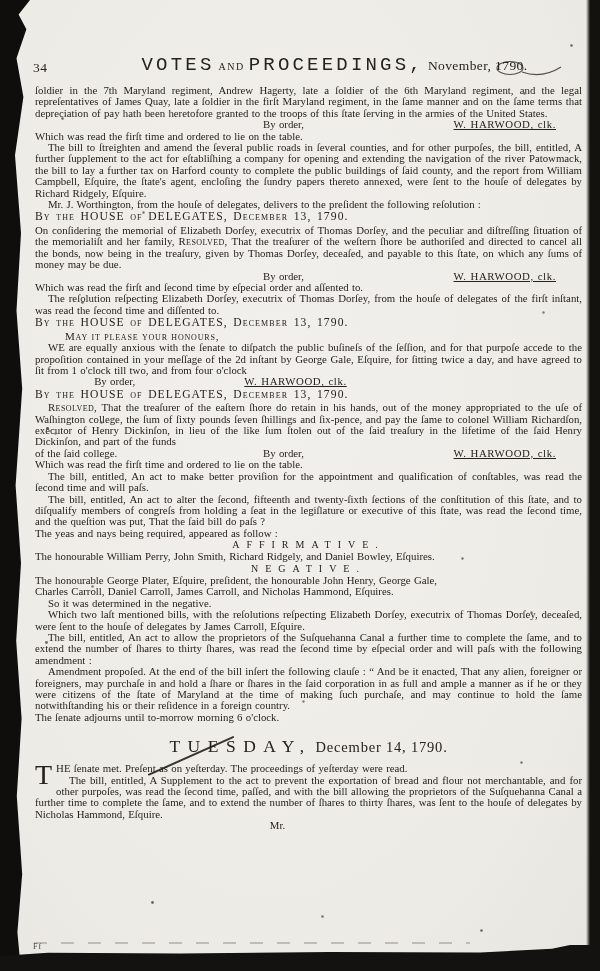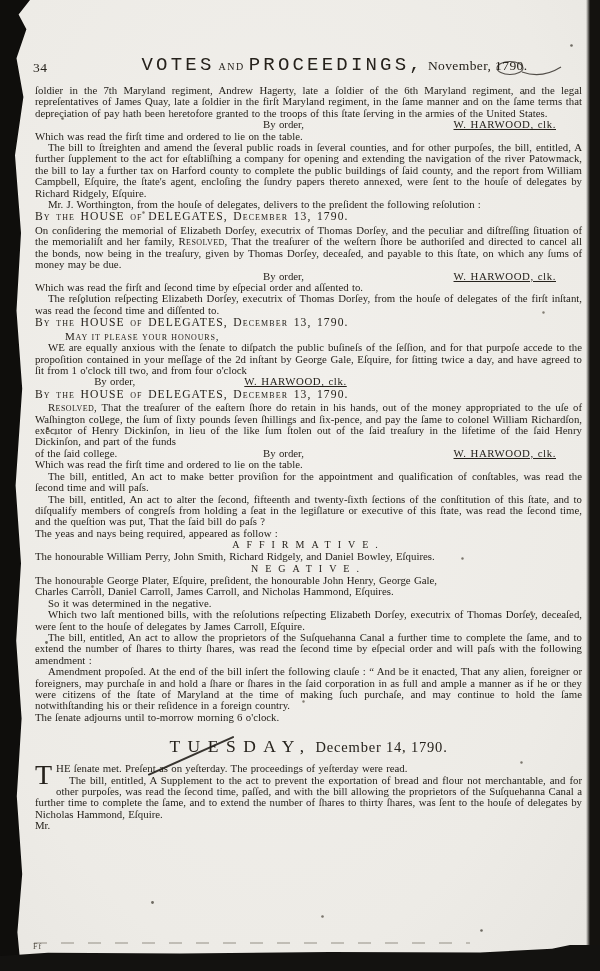--- a/index.html
+++ b/index.html
@@ -84,21 +84,21 @@
   .tuesday-heading .day{font-size:17.5px;letter-spacing:7.5px;}
   .tuesday-heading .tdate{font-size:14.5px;letter-spacing:.8px;}
   .pen-slash{
     position:absolute;left:113px;top:38px;width:94px;height:1.6px;
     background:#23201c;transform:rotate(-24deg);transform-origin:left center;
     border-radius:1px;opacity:.9;
   }
   .dropcap{
     float:left;font-size:28px;line-height:22px;padding:1px 4px 0 0;
   }
-  .catchword{margin:0;text-align:left;padding-right:62px;font-size:10.8px;line-height:11.4px;}
+  .catchword{margin:0;text-align:center;padding-right:62px;font-size:10.8px;line-height:11.4px;}
   .flourish-svg{position:absolute;left:28px;top:-4px;pointer-events:none;}
 </style>
 </head>
 <body>
 
 <div class="page">
 
   <div class="edge-left"></div>
   <div class="edge-right"></div>
   <div class="edge-bottom"></div>

